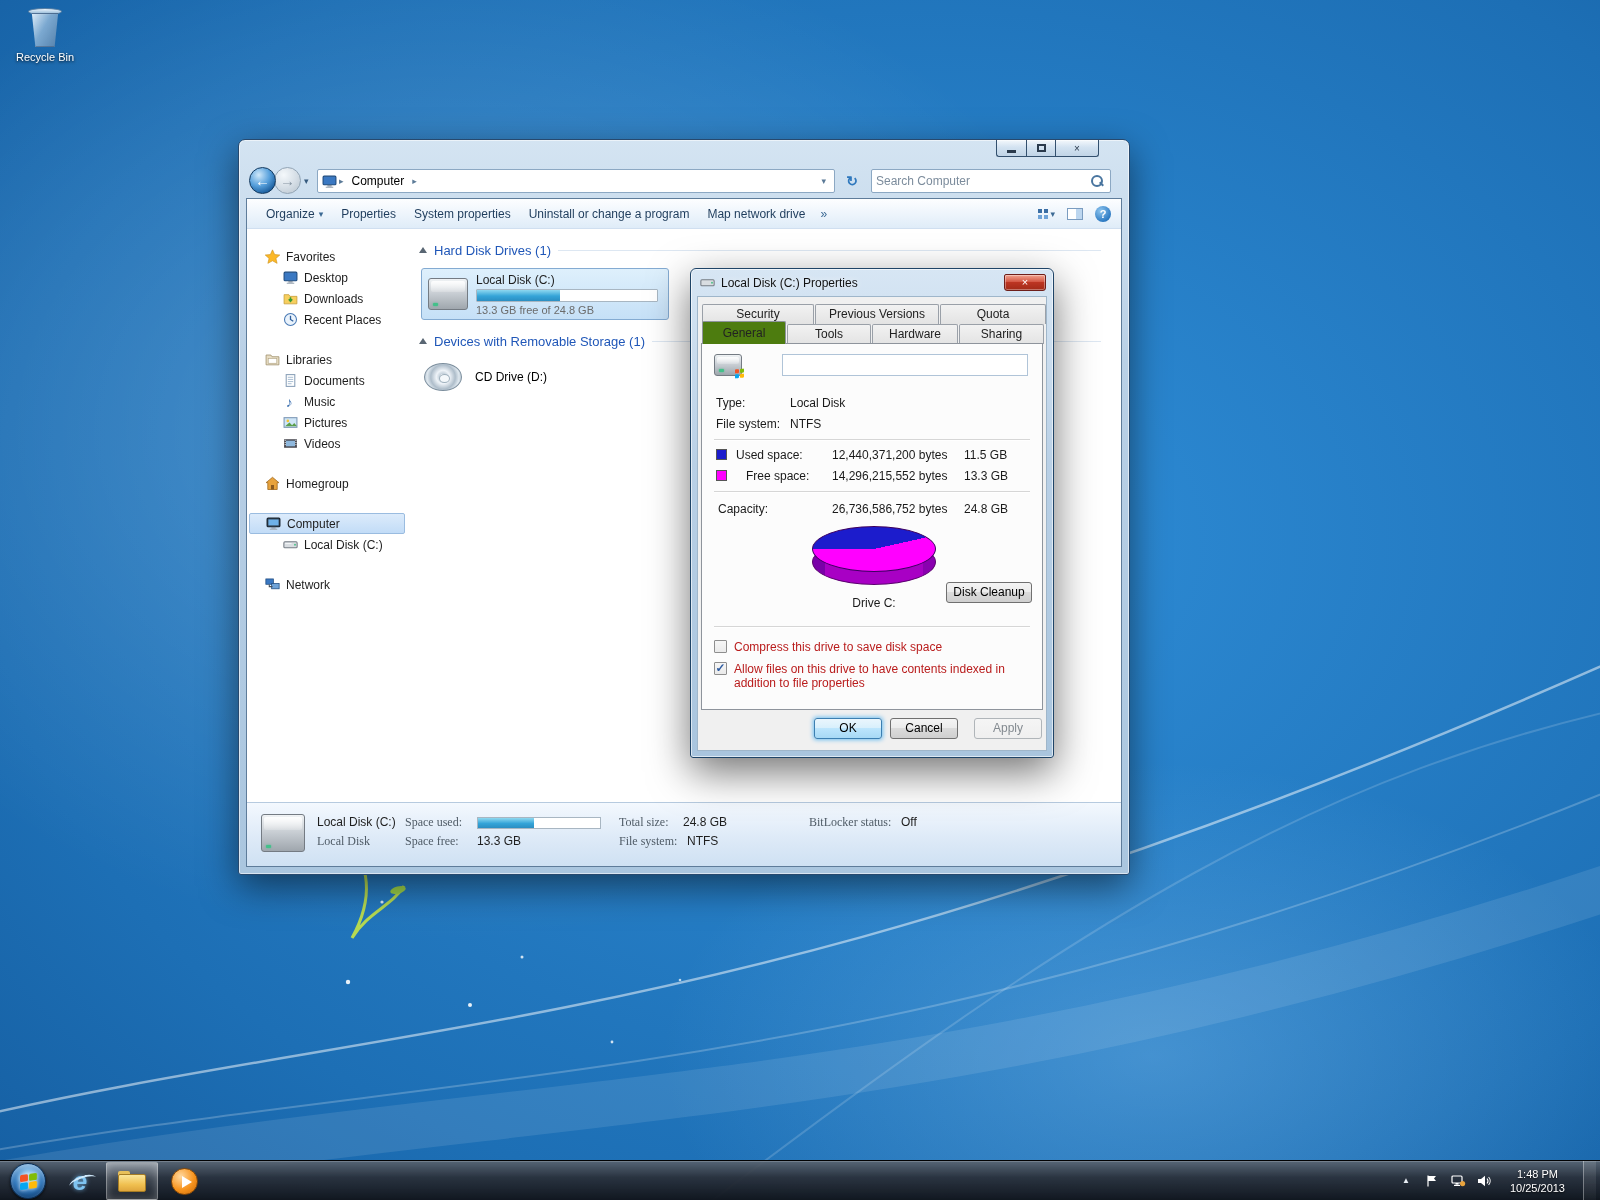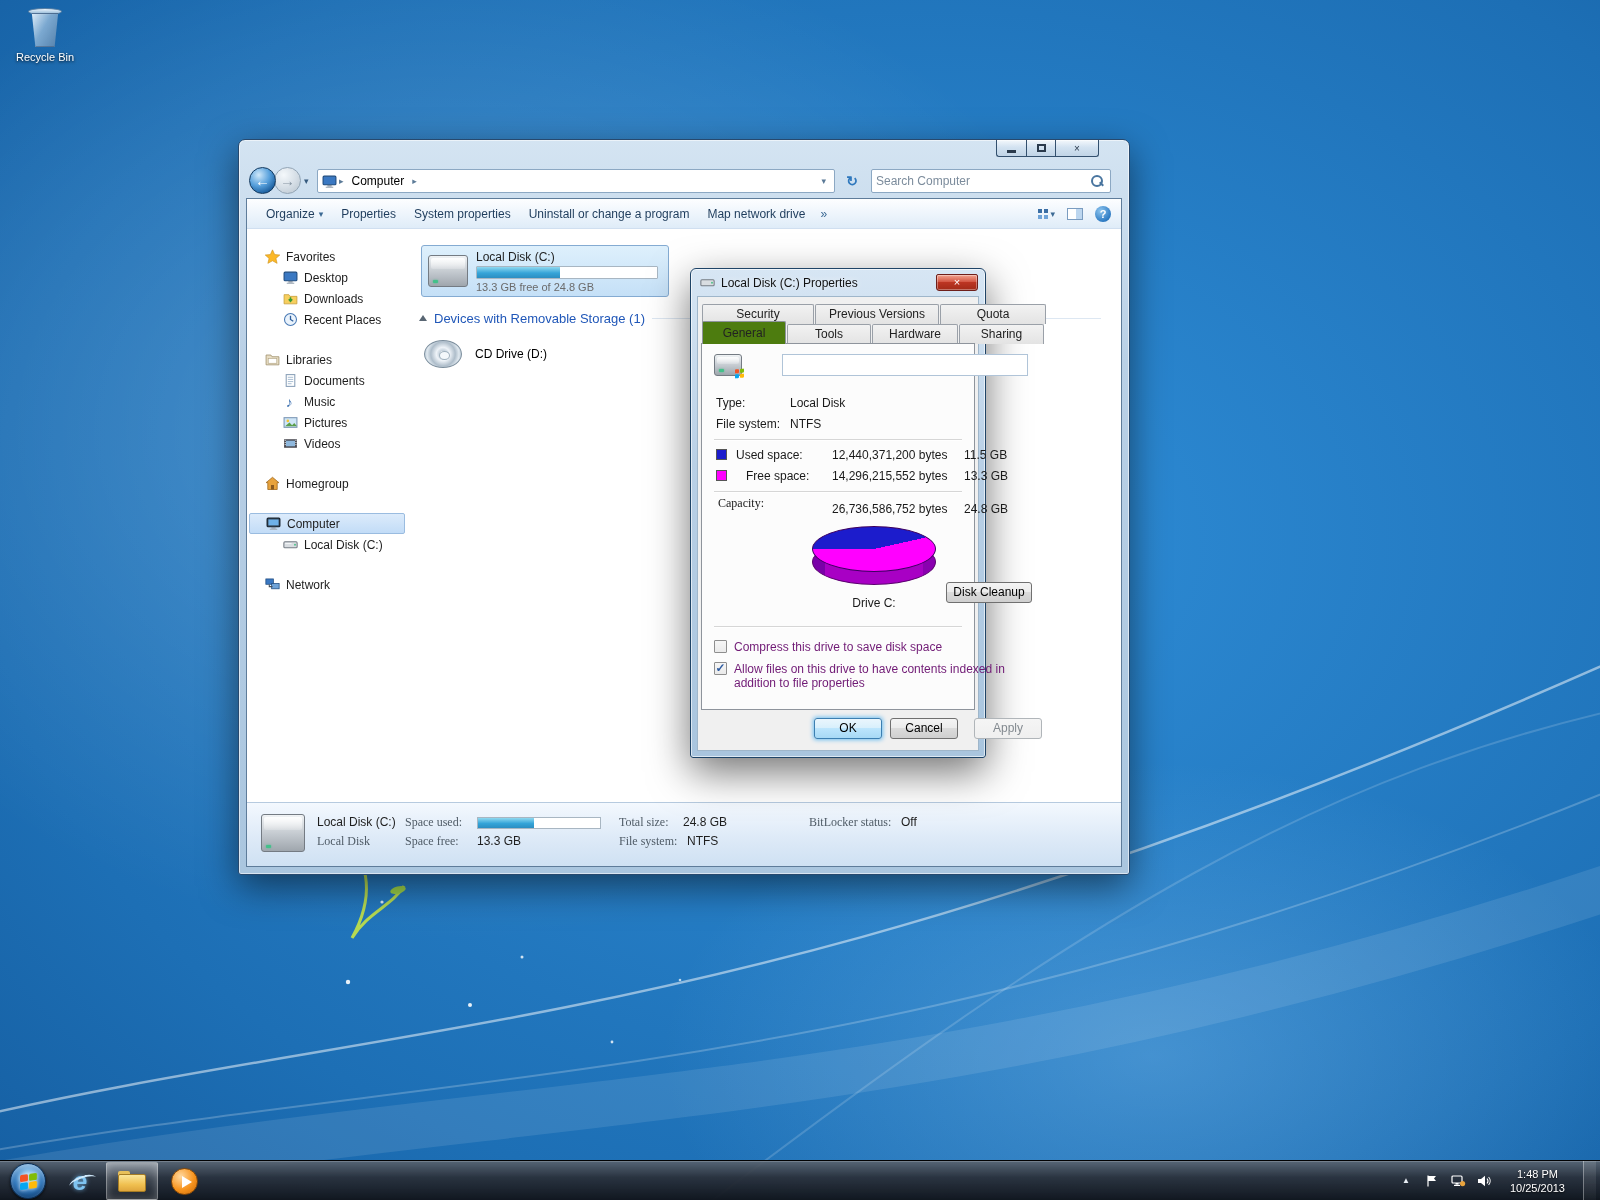--- a/index.html
+++ b/index.html
@@ -127,21 +127,21 @@
   .details-pane { position:absolute; left:0; right:0; bottom:0; height:64px;
     background:linear-gradient(#f3f8fe, #dce9f7 60%, #cfe1f3); border-top:1px solid #b6cadf; }
   .dp-icon { position:absolute; left:14px; top:11px; width:44px; height:38px; }
   .dp-text { position:absolute; white-space:nowrap; }
   .dp-label { color:#4f5b66;font-family:Liberation Serif, serif; }
   .dp-value { color:#1e1e1e; }
   .dp-bar { position:absolute; left:230px; top:14px; width:124px; height:12px; background:#fff;
     border:1px solid #a8b6c2; overflow:hidden; }
 
   
-  .dialog { position:absolute; left:690px; top:268px; width:296px; height:490px;
+  .dialog { position:absolute; left:690px; top:268px; width:364px; height:490px;
     background:linear-gradient(#d7e6f4, #b9d0e6 40%, #a9c5de);
     border:1px solid #1f4467; border-radius:6px 6px 3px 3px;
     box-shadow:0 0 0 1px rgba(255,255,255,0.6) inset, 0 14px 40px rgba(0,0,0,0.55); z-index:20; }
   .dlg-titlebar { position:absolute; left:0; right:0; top:0; height:27px; display:flex; align-items:center; padding-left:9px; gap:6px; }
   .dlg-title { color:#111; text-shadow:0 0 6px rgba(255,255,255,0.9); }
   .dlg-close { position:absolute; right:7px; top:5px; width:42px; height:17px; border-radius:2px 2px 3px 3px;
     border:1px solid #6e1f1a; color:#fff; font-size:11px; text-align:center; line-height:15px;
     background:linear-gradient(#f2a490, #d45744 45%, #bc3522 50%, #a22a18); box-shadow:0 0 0 1px rgba(255,255,255,0.35) inset; }
   .dlg-body { position:absolute; left:6px; right:6px; top:27px; bottom:6px; background:#f0f0f0; border:1px solid #9fb6ca; }
 
@@ -168,21 +168,21 @@
   .cleanup-btn { position:absolute; left:244px; top:238px; width:86px; height:21px; }
   .btn { font:12px "Liberation Sans", sans-serif; text-align:center; line-height:19px; color:#000;
     background:linear-gradient(#f4f4f4, #ececec 45%, #dcdcdc 46%, #cfcfcf); border:1px solid #707070; border-radius:3px; }
   .btn.default { background:linear-gradient(#eaf6fd, #d9f0fc 45%, #bee6fd 46%, #a7d9f5);
     border-color:#3c7fb1; box-shadow:0 0 4px 1px #71bff0; }
   .btn.disabled { background:linear-gradient(#f5f5f5, #efefef); border-color:#b0b5b9; color:#838a90; }
   .cb { position:absolute; width:13px; height:13px; background:linear-gradient(#f6f6f6, #eaeaea);
     border:1px solid #8e8e8e; border-radius:1px; font-size:12px; font-weight:bold; color:#2c5aa0;
     line-height:10px; text-align:center; }
   .cb.checked::after { content:"✓"; position:relative; top:0px; }
-  .cb-label { position:absolute; color:#701a75; }
+  .cb-label { position:absolute; color:#b91c1c; }
   .dlg-footer-btn { position:absolute; width:68px; height:21px; bottom:11px; }
 
   
   .taskbar { position:absolute; left:0; right:0; bottom:0; height:40px;
     background:linear-gradient(rgba(90,100,112,0.92), rgba(42,48,58,0.95) 42%, rgba(16,20,27,0.97));
     border-top:1px solid rgba(0,0,0,0.9); box-shadow:0 1px 0 rgba(255,255,255,0.18) inset;
     display:flex; align-items:center; z-index:30; }
   .start-orb { width:36px; height:36px; border-radius:50%; margin:0 8px 0 10px; position:relative;
     background:radial-gradient(circle at 50% 30%, #9fd2f5, #2e74b8 55%, #0c3c70 85%);
     border:1px solid #0a2c52; box-shadow:0 1px 3px rgba(0,0,0,0.7), 0 2px 4px rgba(255,255,255,0.45) inset; }
@@ -416,20 +416,25 @@
           <svg class="i14" viewBox="0 0 14 14">
               <rect x="0.8" y="1.8" width="7" height="5" fill="#3a78c2" stroke="#1d4a7e" stroke-width="0.7"></rect>
               <rect x="6.2" y="6" width="7" height="5" fill="#6fa3d8" stroke="#1d4a7e" stroke-width="0.7"></rect>
               <path d="M4,7 v2 h3" stroke="#44505c" fill="none"></path>
             </svg>
           <span class="slabel">Network</span>
         </div>
       </div>
 
       <div class="main-pane">
+        <div class="group-hdr">
+          <span class="group-arrow"></span>
+          <span class="group-title">Hard Disk Drives (1)</span>
+          <span class="group-line"></span>
+        </div>
 
         <div class="drive-tile">
           <div class="drive-3d tile-icon"></div>
           <div class="tile-text">
             <div class="tile-name">Local Disk (C:)</div>
             <div class="cap-bar">
               <div class="cap-fill" style="width: 46%;"></div>
             </div>
             <div class="tile-free">13.3 GB free of 24.8 GB</div>
           </div>
@@ -517,21 +522,21 @@
         <span class="pg-text" style="left:130px; top:104px;">12,440,371,200 bytes</span>
         <span class="pg-text" style="left:262px; top:104px;">11.5 GB</span>
 
         <span class="swatch" style="left: 14px; top: 126px; background: rgb(255, 0, 255);"></span>
         <span class="pg-text" style="left:44px; top:125px;">Free space:</span>
         <span class="pg-text" style="left:130px; top:125px;">14,296,215,552 bytes</span>
         <span class="pg-text" style="left:262px; top:125px;">13.3 GB</span>
 
         <div class="sep" style="top:147px;"></div>
 
-        <span class="pg-text" style="left:16px; top:152px;font-family:Liberation Serif, serif;">Capacity:</span>
+        <span class="pg-text" style="left:16px; top:158px;">Capacity:</span>
         <span class="pg-text" style="left:130px; top:158px;">26,736,586,752 bytes</span>
         <span class="pg-text" style="left:262px; top:158px;">24.8 GB</span>
 
         <div class="pie-wrap">
           <div class="pie-rim"></div>
           <div class="pie-top" style="background: conic-gradient(from 270deg, rgb(28, 28, 204) 0%, rgb(28, 28, 204) 46.5%, rgb(255, 0, 255) 46.5%, rgb(255, 0, 255) 100%);"></div>
         </div>
         <span class="pg-text" style="left:110px; top:252px; width:124px; text-align:center;">Drive C:</span>
 
         <div class="btn cleanup-btn">Disk Cleanup</div>

